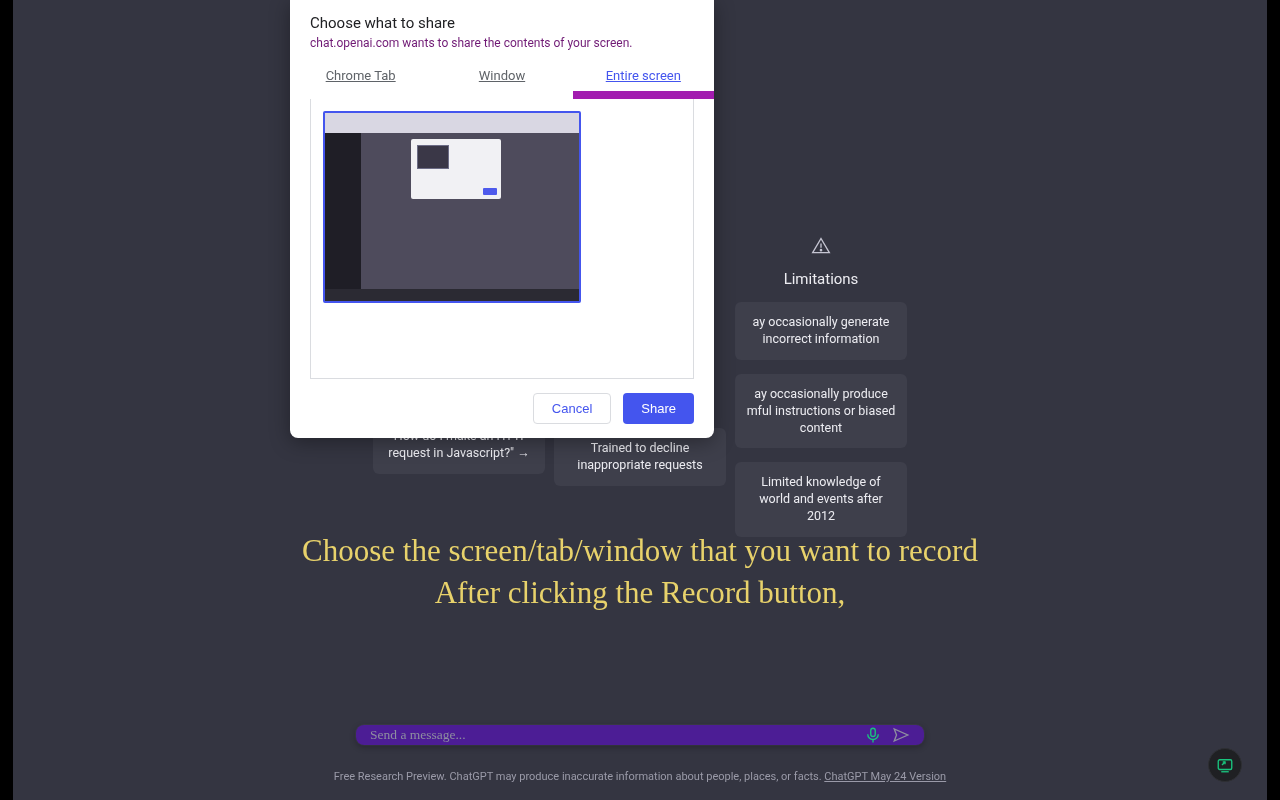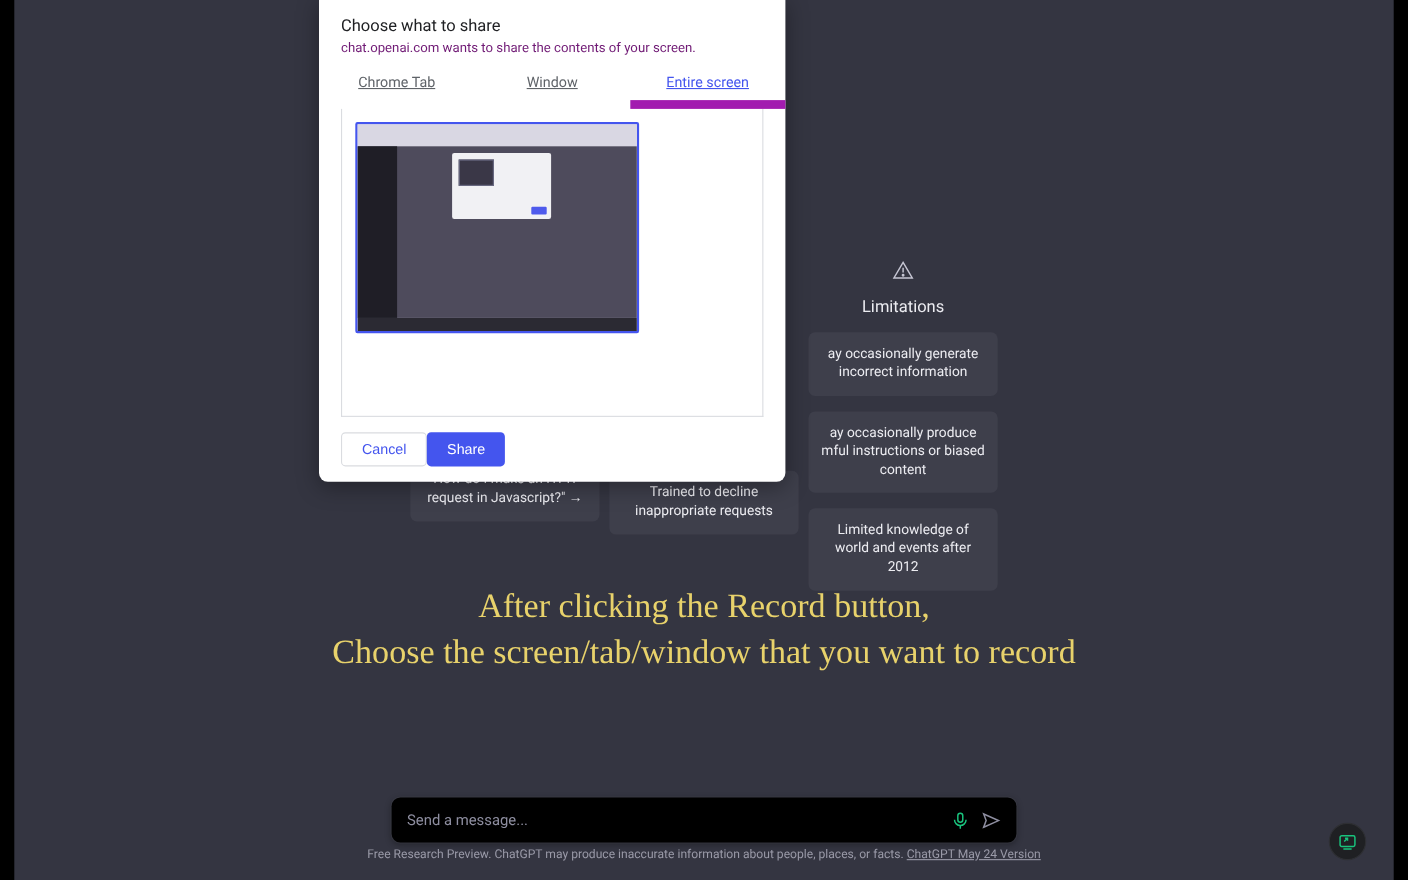--- a/index.html
+++ b/index.html
@@ -111,20 +111,22 @@
     background: #4e5aec;
     border-radius: 1px;
   }
   .tb-bottom {
     height: 12px;
     background: #2b2a33;
   }
 
   .dlg-buttons {
     display: flex;
+    justify-content: flex-end;
+    gap: 12px;
     padding: 14px 20px 0;
   }
   .dlg-btn {
     font-size: 13px;
     padding: 7px 18px;
     border-radius: 4px;
     cursor: pointer;
     border: none;
   }
   .dlg-btn.cancel {
@@ -181,27 +183,28 @@
     font-size: 31px;
     line-height: 1.35;
   }
 
   
   .input-bar {
     position: absolute;
     left: 356px;
     width: 568px;
     top: 725px;
-    height: 41px;
-    background: #000000;
+    height: 20px;
+    background: #4c1d95;
     border-radius: 8px;
     display: flex;
     align-items: center;
     padding: 0 14px;
     box-shadow: 0 0 0 1px rgba(255,255,255,.04), 0 2px 6px rgba(0,0,0,.3);
+    font-family: Liberation Serif, serif;
   }
   .input-bar .placeholder {
     flex: 1;
     color: #8e8ea0;
     font-size: 13.5px;
   }
   .input-bar .mic-icon,
   .input-bar .send-icon {
     width: 18px; height: 18px;
     margin-left: 10px;
@@ -293,22 +296,22 @@
       <div class="tb-bottom"></div>
     </div>
   </div>
   <div class="dlg-buttons">
     <button class="dlg-btn cancel">Cancel</button>
     <button class="dlg-btn share">Share</button>
   </div>
 </div>
 
 <div class="instruction">
+  <div>Choose the screen/tab/window that you want to record</div>
   <div>After clicking the Record button,</div>
-  <div>Choose the screen/tab/window that you want to record</div>
 </div>
 
 <div class="input-bar">
   <div class="placeholder">Send a message...</div>
   <svg class="mic-icon" viewBox="0 0 24 24" fill="none" stroke-width="1.8">
     <rect x="9" y="3" width="6" height="11" rx="3"></rect>
     <path d="M5 11a7 7 0 0 0 14 0"></path>
     <line x1="12" y1="18" x2="12" y2="22"></line>
   </svg>
   <svg class="send-icon" viewBox="0 0 24 24" stroke-width="1.8">

